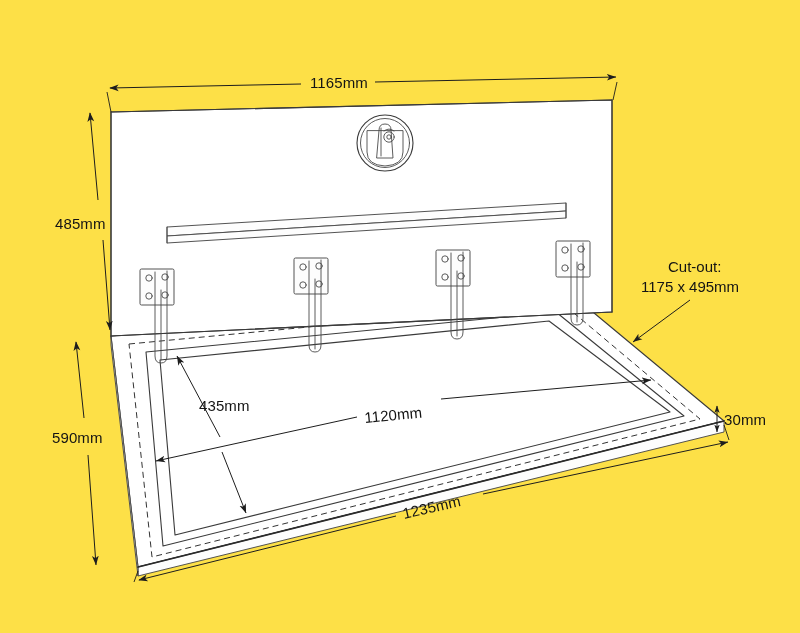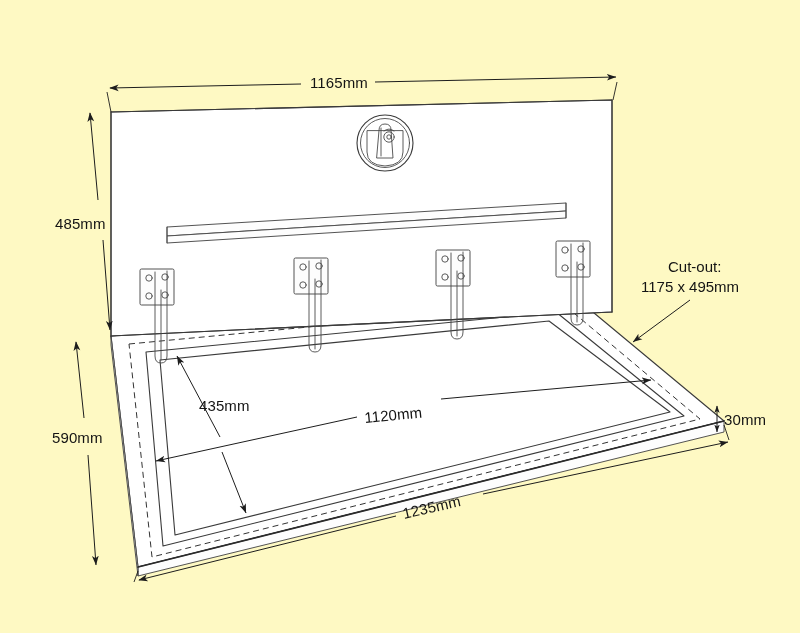--- a/index.html
+++ b/index.html
@@ -8,21 +8,21 @@
     padding: 0;
     background: #ffffff;
   }
   body {
     font-family: "Liberation Sans", sans-serif;
   }
   #drawing-root {
     position: relative;
     width: 800px;
     height: 633px;
-    background: #fef9c3;
+    background: #fde047;
     overflow: hidden;
   }
   svg#tech-drawing {
     display: block;
     width: 800px;
     height: 633px;
   }
   .ln {
     fill: none;
     stroke: #3a3a3a;

